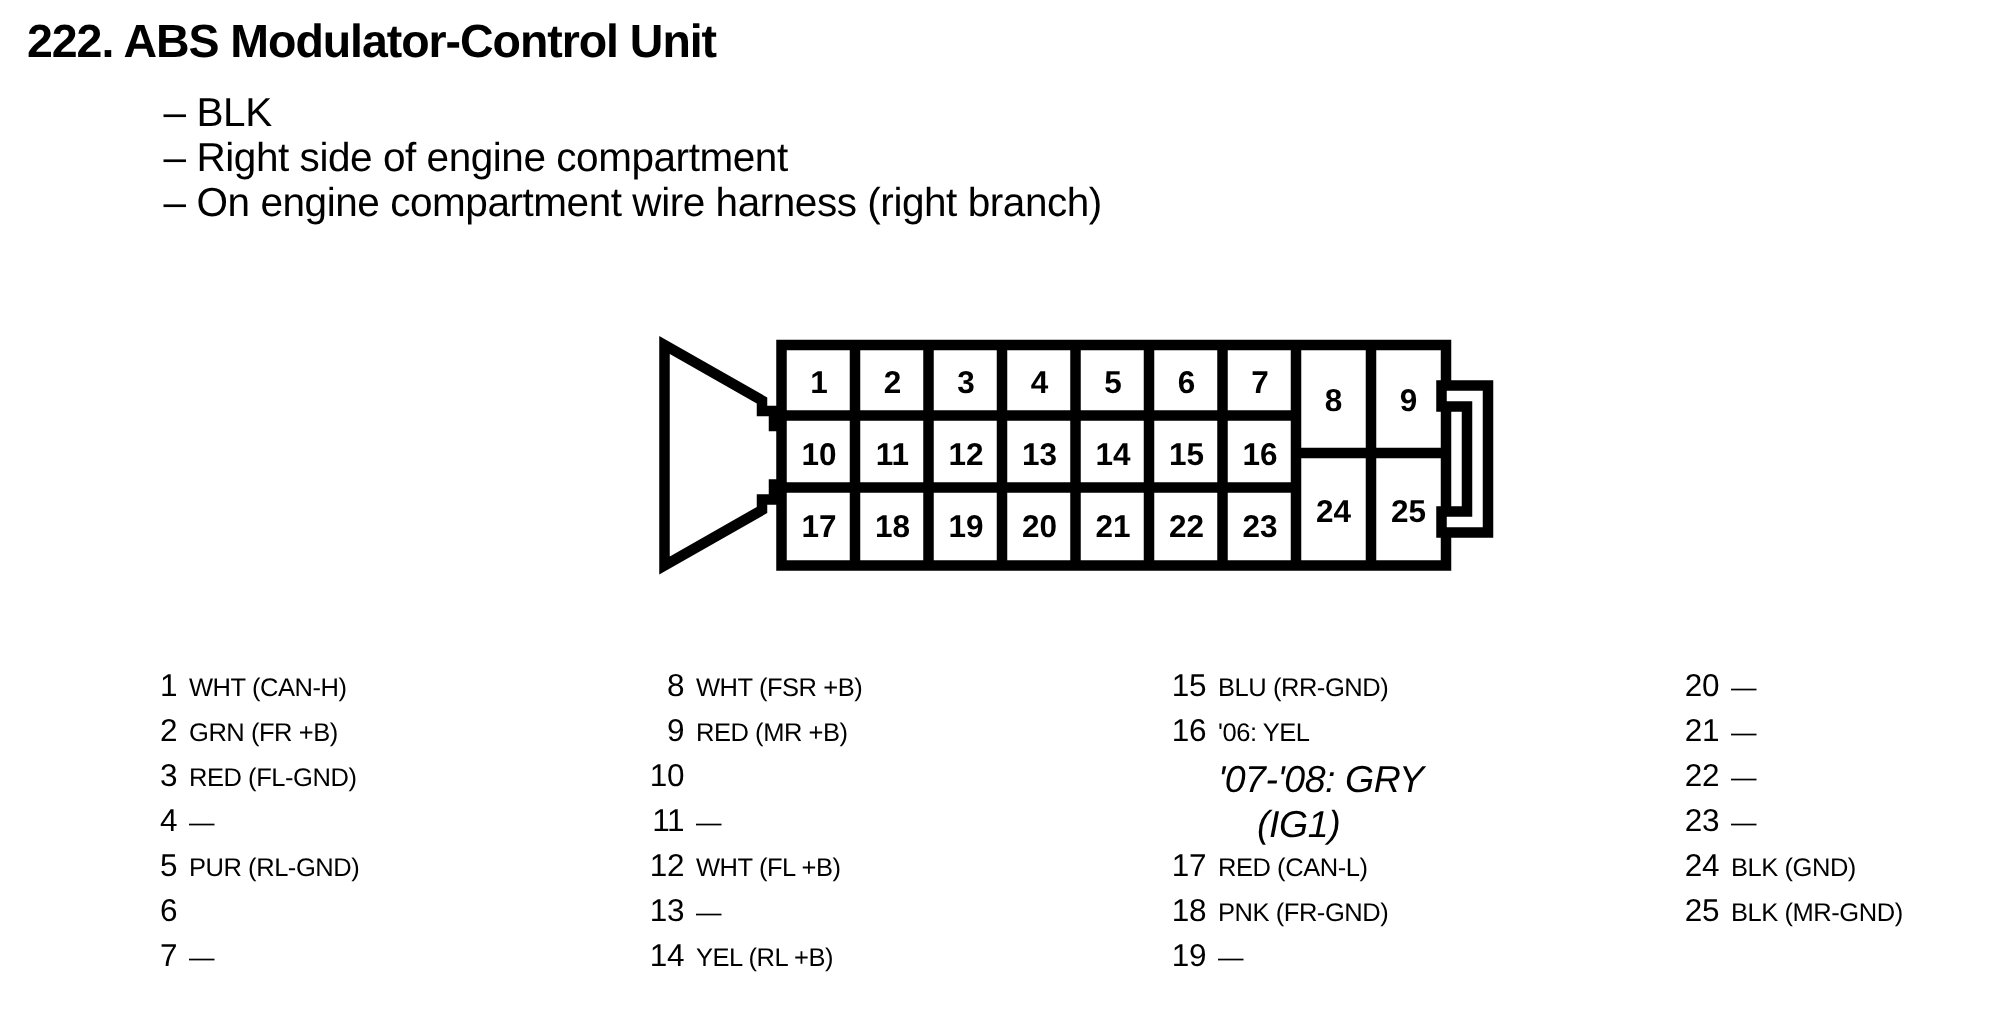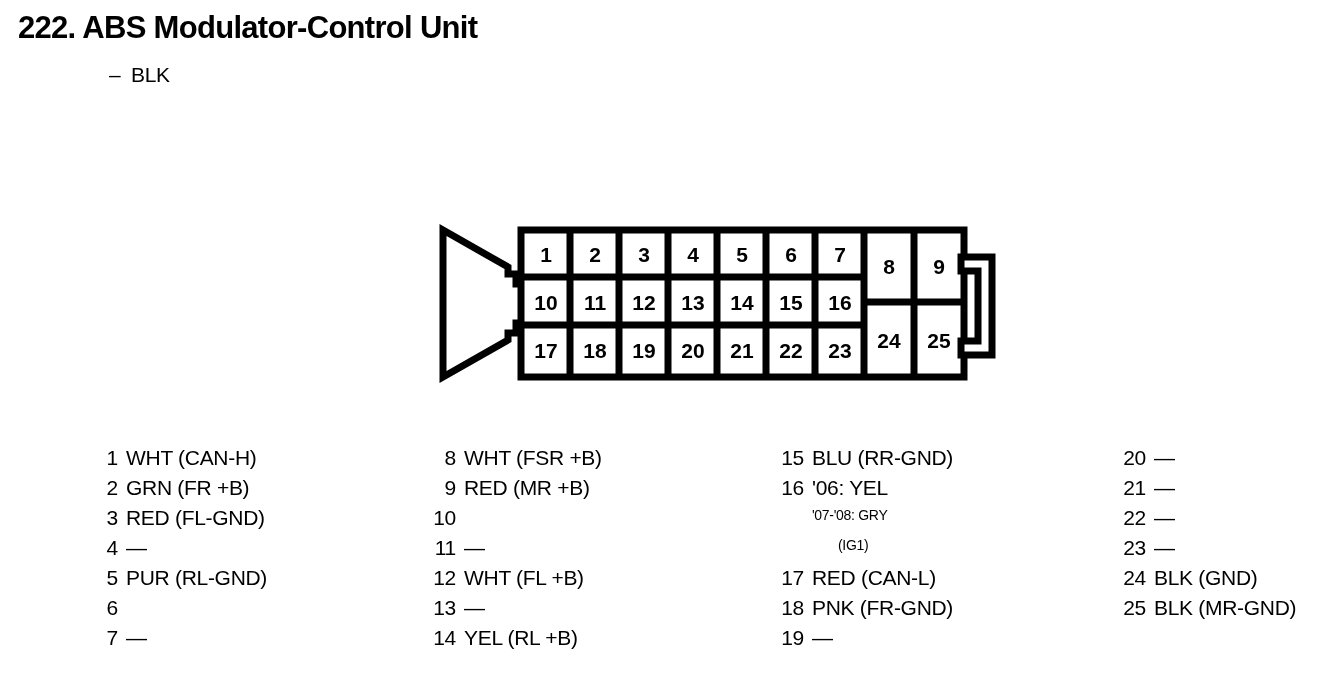--- a/index.html
+++ b/index.html
@@ -33,21 +33,21 @@
     white-space: nowrap;
     line-height: 36px;
   }
   #notes-list {
     position: absolute;
     left: 109px;
     top: 60px;
     width: 900px;
   }
   .note-line {
-    font-size: 21px;
+    font-size: 27px;
     line-height: 30px;
     white-space: nowrap;
     letter-spacing: -0.3px;
   }
   .note-dash {
     display: inline-block;
     width: 22px;
   }
 
   
@@ -95,46 +95,53 @@
   .pin-number {
     display: inline-block;
     width: 30px;
     text-align: right;
     font-size: 21px;
     letter-spacing: -0.3px;
   }
   .pin-label {
     display: inline-block;
     padding-left: 8px;
-    font-size: 21px;
+    font-size: 17px;
     letter-spacing: -0.3px;
   }
   .pin-subrow {
     height: 30px;
     white-space: nowrap;
   }
   .pin-sublabel {
     display: inline-block;
     margin-left: 38px;
-    font-size: 14px;
+    font-size: 25px;
     letter-spacing: -0.3px;
+    font-style: italic;
   }
   .pin-sublabel.indent2 {
     margin-left: 64px;
   }
 </style>
 </head>
 <body>
 
 <div id="header-block">
   <div id="page-title">222. ABS Modulator-Control Unit</div>
 
   <div id="notes-list">
     <div class="note-line">
       <span class="note-dash">–</span><span>BLK</span>
+    </div>
+    <div class="note-line">
+      <span class="note-dash">–</span><span>Right side of engine compartment</span>
+    </div>
+    <div class="note-line">
+      <span class="note-dash">–</span><span>On engine compartment wire harness (right branch)</span>
     </div>
   </div>
 </div>
 
 <div id="connector-diagram">
   <svg width="580" height="170" viewBox="0 0 580 170" xmlns="http://www.w3.org/2000/svg">
 
     <path d="M 13 8 L 13 155 L 78 118 L 78 111 L 86 111 L 86 101 L 92 101
              L 92 62 L 86 62 L 86 52 L 78 52 L 78 45 Z" fill="#ffffff" stroke="#000000" stroke-width="7" stroke-linejoin="miter"></path>
 

